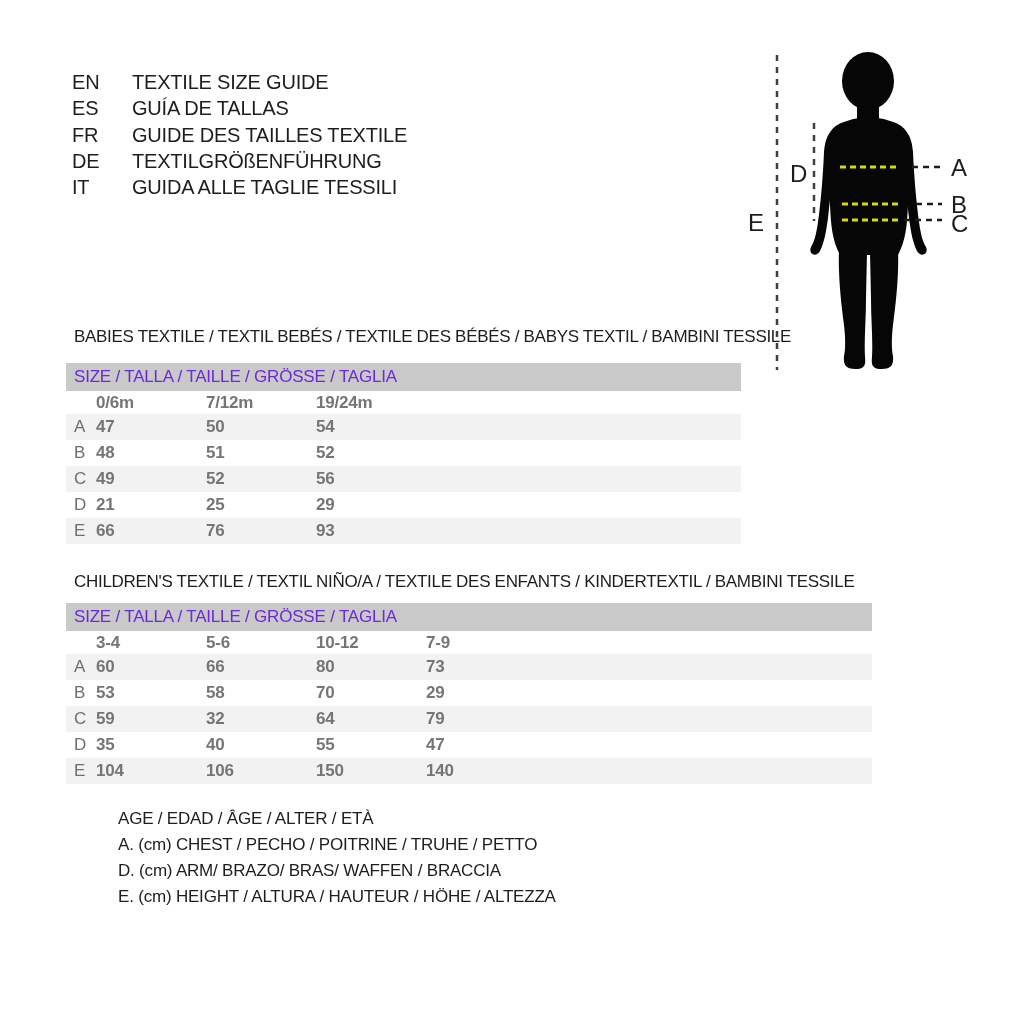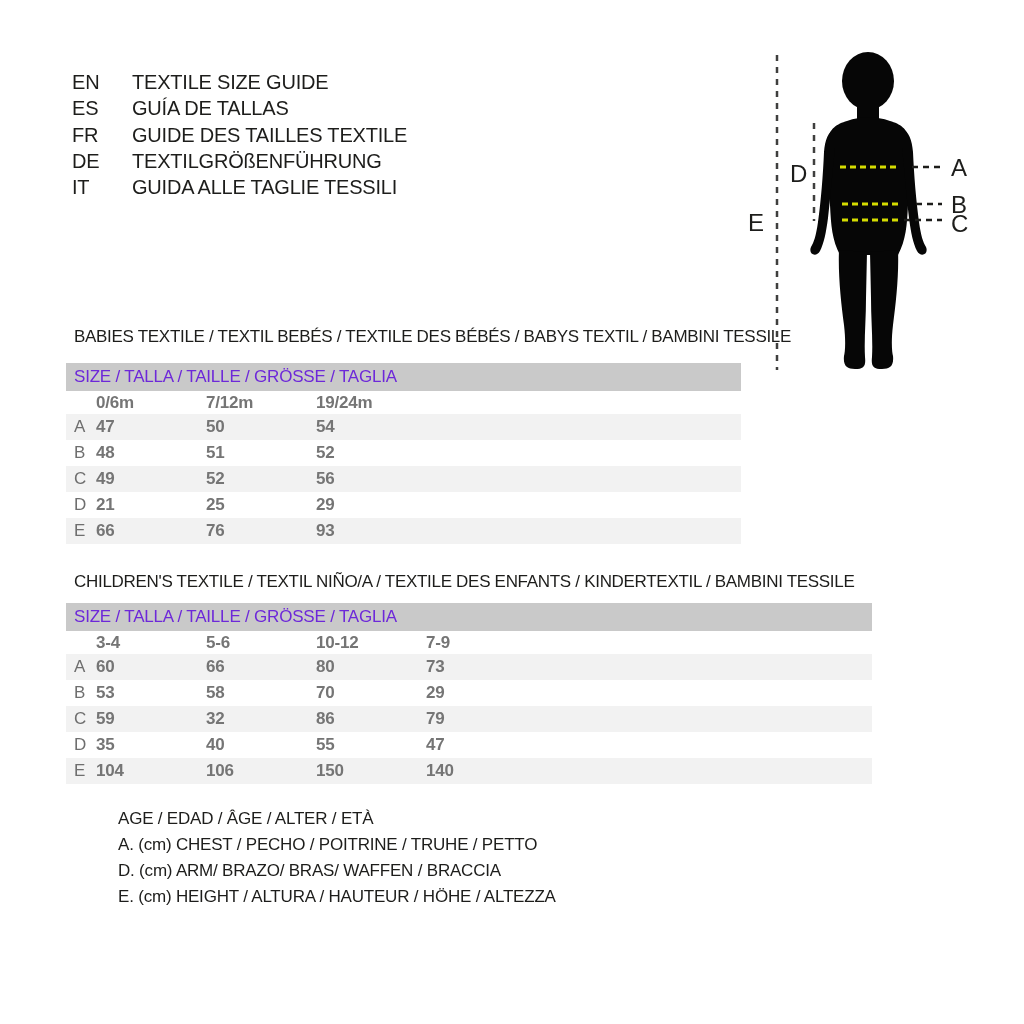--- a/index.html
+++ b/index.html
@@ -161,21 +161,21 @@
       <span class="t-label">B</span>
       <span class="t-cell">53</span>
       <span class="t-cell">58</span>
       <span class="t-cell">70</span>
       <span class="t-cell">29</span>
     </div>
     <div class="t-row stripe">
       <span class="t-label">C</span>
       <span class="t-cell">59</span>
       <span class="t-cell">32</span>
-      <span class="t-cell">86</span>
+      <span class="t-cell">64</span>
       <span class="t-cell">79</span>
     </div>
     <div class="t-row">
       <span class="t-label">D</span>
       <span class="t-cell">35</span>
       <span class="t-cell">40</span>
       <span class="t-cell">55</span>
       <span class="t-cell">47</span>
     </div>
     <div class="t-row stripe">

